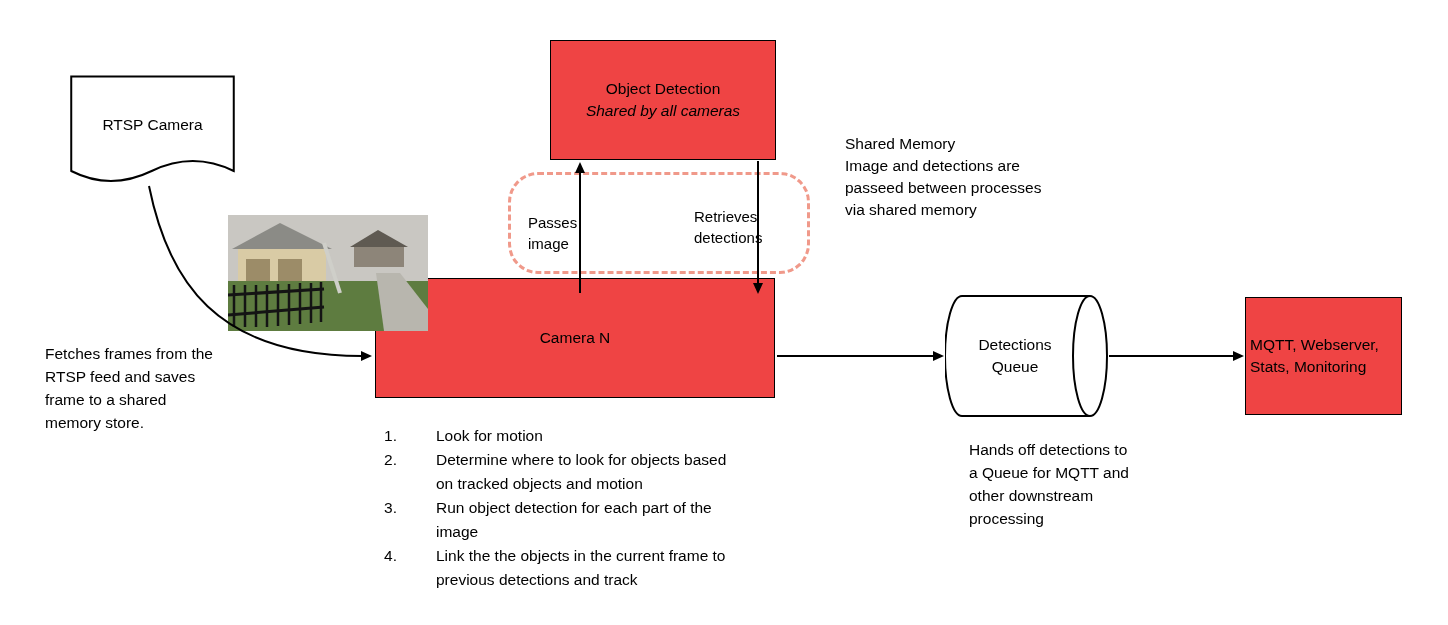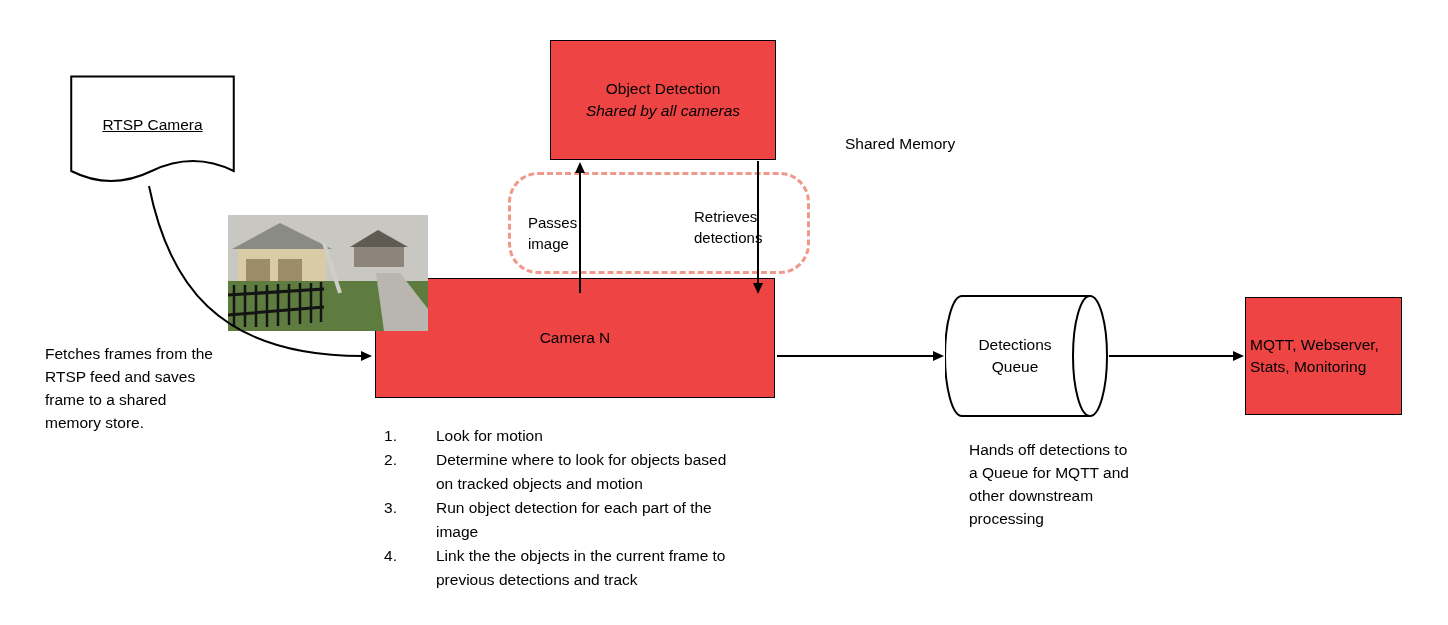--- a/index.html
+++ b/index.html
@@ -24,21 +24,21 @@
   }
 
   .flow-label { position:absolute; font-size:15px; line-height:21px; }
 
   .connectors { position:absolute; left:0; top:0; width:1448px; height:625px; pointer-events:none; z-index:5; }
 
   .rtsp-shape { position:absolute; left:70px; top:75px; width:165px; height:120px; }
   .rtsp-shape svg { position:absolute; inset:0; width:100%; height:100%; }
   .rtsp-shape .lbl {
     position:absolute; left:0; top:0; width:100%; height:100px;
-    display:flex; align-items:center; justify-content:center; font-size:15.5px;text-decoration:underline;
+    display:flex; align-items:center; justify-content:center; font-size:15.5px;
   }
 
   .camera-frame { position:absolute; left:228px; top:215px; width:200px; height:116px; z-index:3; }
 
   .camera-n { left:375px; top:278px; width:400px; height:120px; z-index:2; }
   .obj-det  { left:550px; top:40px;  width:226px; height:120px; flex-direction:column; }
   .obj-det .subtitle { font-style:italic; }
   .mqtt-box { left:1245px; top:297px; width:157px; height:118px; padding:0 4px; text-align:left; justify-content:flex-start; }
 
   .queue { position:absolute; left:945px; top:295px; width:163px; height:122px; }
@@ -81,20 +81,21 @@
     <div>Object Detection</div>
     <div class="subtitle">Shared by all cameras</div>
   </div>
 
   <div class="dashed-region"></div>
   <div class="flow-label passes-lbl">Passes image</div>
   <div class="flow-label retrieves-lbl">Retrieves detections</div>
 
   <div class="note shmem-note">
     <div class="title">Shared Memory</div>
+    <div>Image and detections are passeed between processes via shared memory</div>
   </div>
 
   <div class="camera-frame">
     <svg viewBox="0 0 200 116" width="200" height="116">
       <rect x="0" y="0" width="200" height="116" fill="#c9c7c2"></rect>
       <polygon points="122,32 150,15 180,32" fill="#5f5a52"></polygon>
       <rect x="126" y="32" width="50" height="20" fill="#8d8579"></rect>
       <polygon points="4,34 52,8 104,34" fill="#8b8b86"></polygon>
       <rect x="10" y="34" width="88" height="38" fill="#d9cba5"></rect>
       <rect x="18" y="44" width="24" height="28" fill="#9c8c68"></rect>

